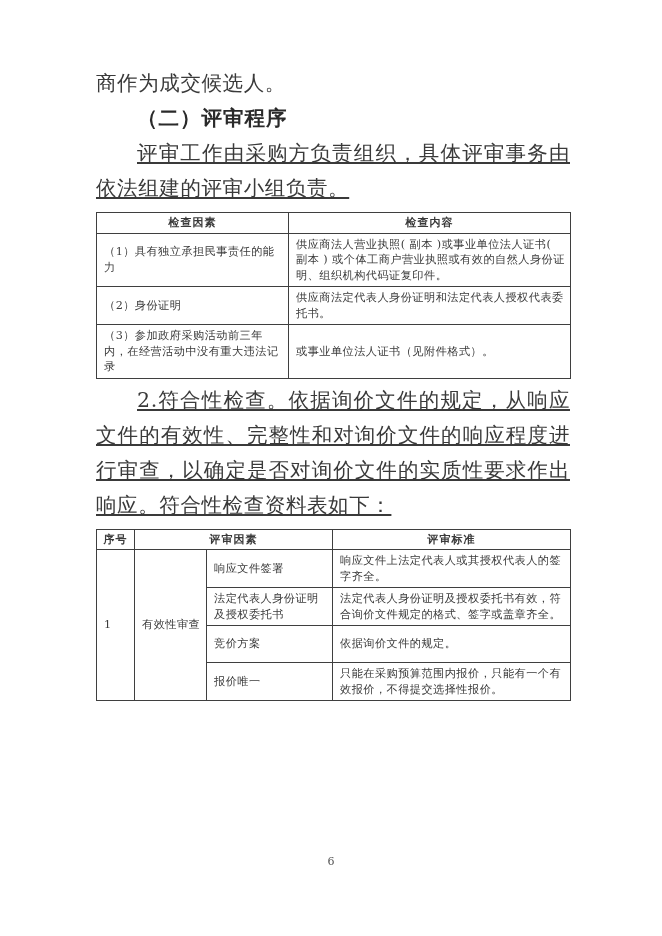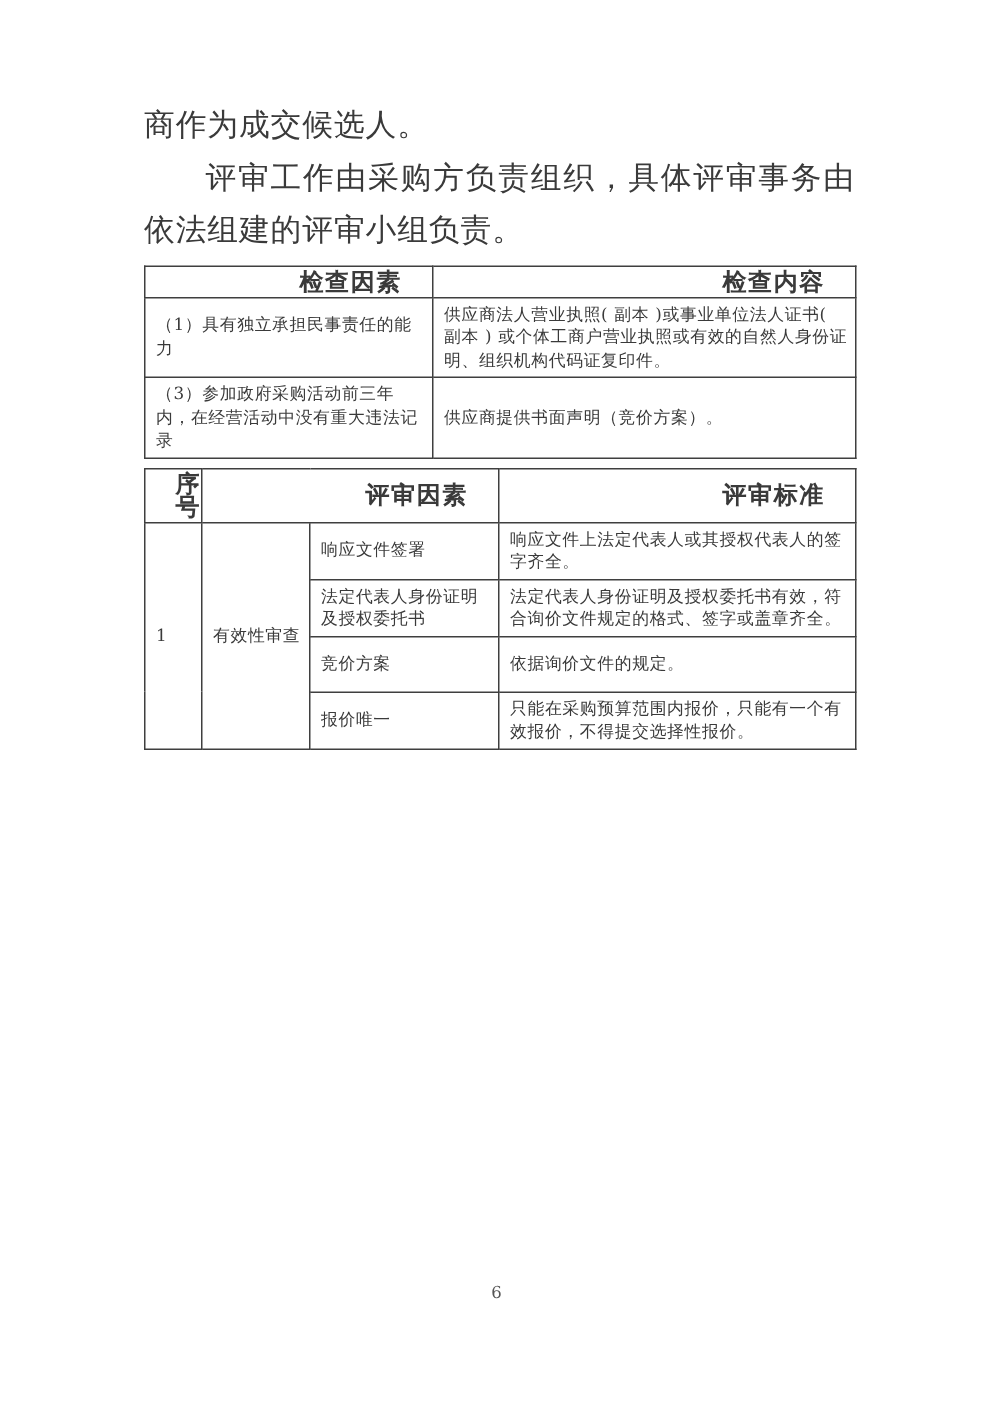--- a/index.html
+++ b/index.html
@@ -37,20 +37,21 @@
     font-size: 20.5px;
     line-height: 35px;
     letter-spacing: 0.6px;
     text-align: justify;
     text-justify: inter-ideograph;
     margin: 0;
     color: #3a3a3a;
   }
   .para.indent {
     text-indent: 2em;
+    text-decoration: underline;
   }
   .para.heading {
     text-indent: 2em;
     font-weight: bold;
     color: #2a2a2a;
     letter-spacing: 1px;
   }
 
   
   table.doc-table {
@@ -66,24 +67,24 @@
     padding: 3px 5px 3px 7px;
     font-size: 11.2px;
     line-height: 15.5px;
     vertical-align: middle;
     text-align: left;
     font-weight: normal;
     letter-spacing: 0.45px;
     word-break: break-all;
   }
   table.doc-table th {
-    text-align: right;
+    text-align: center;
     font-weight: bold;
-    padding: 2px 20px;
-    font-size: 16px;
+    padding: 2px 4px;
+    font-size: 11px;
     letter-spacing: 1.1px;
   }
   td.c-center {
     text-align: center;
   }
   td.justify-cell {
     text-align: justify;
     text-justify: inter-ideograph;
   }
 
@@ -114,20 +115,21 @@
   }
 </style>
 </head>
 <body>
 
 <div class="page">
   <div class="content">
 
     <p class="para">商作为成交候选人。</p>
 
+    <p class="para heading">（二）评审程序</p>
 
     <p class="para indent">评审工作由采购方负责组织，具体评审事务由依法组建的评审小组负责。</p>
 
 
 
     <table class="doc-table t1">
       <colgroup>
           <col class="c1">
           <col class="c2">
         </colgroup>
@@ -136,26 +138,31 @@
           <th>检查因素</th>
           <th>检查内容</th>
         </tr>
       </thead>
       <tbody>
         <tr>
           <td>（1）具有独立承担民事责任的能力</td>
           <td class="justify-cell">供应商法人营业执照( 副本 )或事业单位法人证书( 副本 ) 或个体工商户营业执照或有效的自然人身份证明、组织机构代码证复印件。</td>
         </tr>
         <tr>
+          <td>（2）身份证明</td>
+          <td class="justify-cell">供应商法定代表人身份证明和法定代表人授权代表委托书。</td>
+        </tr>
+        <tr>
           <td>（3）参加政府采购活动前三年内，在经营活动中没有重大违法记录</td>
-          <td class="justify-cell">供应商提供书面声明（竞价方案）。</td>
+          <td class="justify-cell">或事业单位法人证书（见附件格式）。</td>
         </tr>
       </tbody>
     </table>
 
+    <p class="para indent">2.符合性检查。依据询价文件的规定，从响应文件的有效性、完整性和对询价文件的响应程度进行审查，以确定是否对询价文件的实质性要求作出响应。符合性检查资料表如下：</p>
 
     <table class="doc-table t2">
       <colgroup>
           <col class="c1">
           <col class="c2">
           <col class="c3">
           <col class="c4">
         </colgroup>
       <thead>
         <tr>

